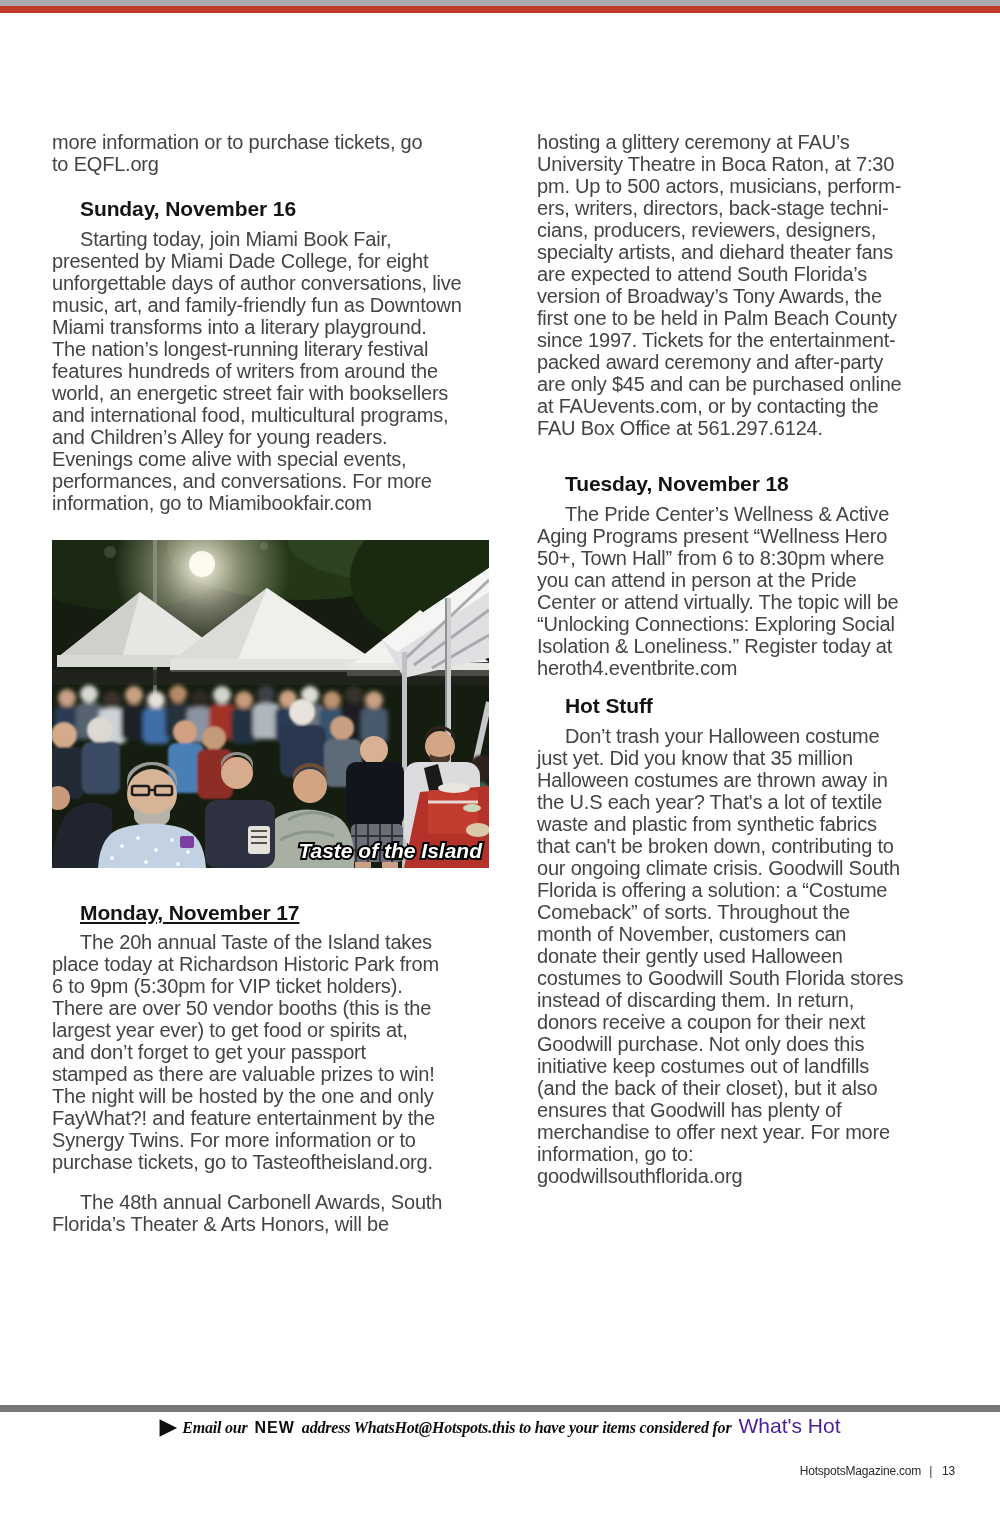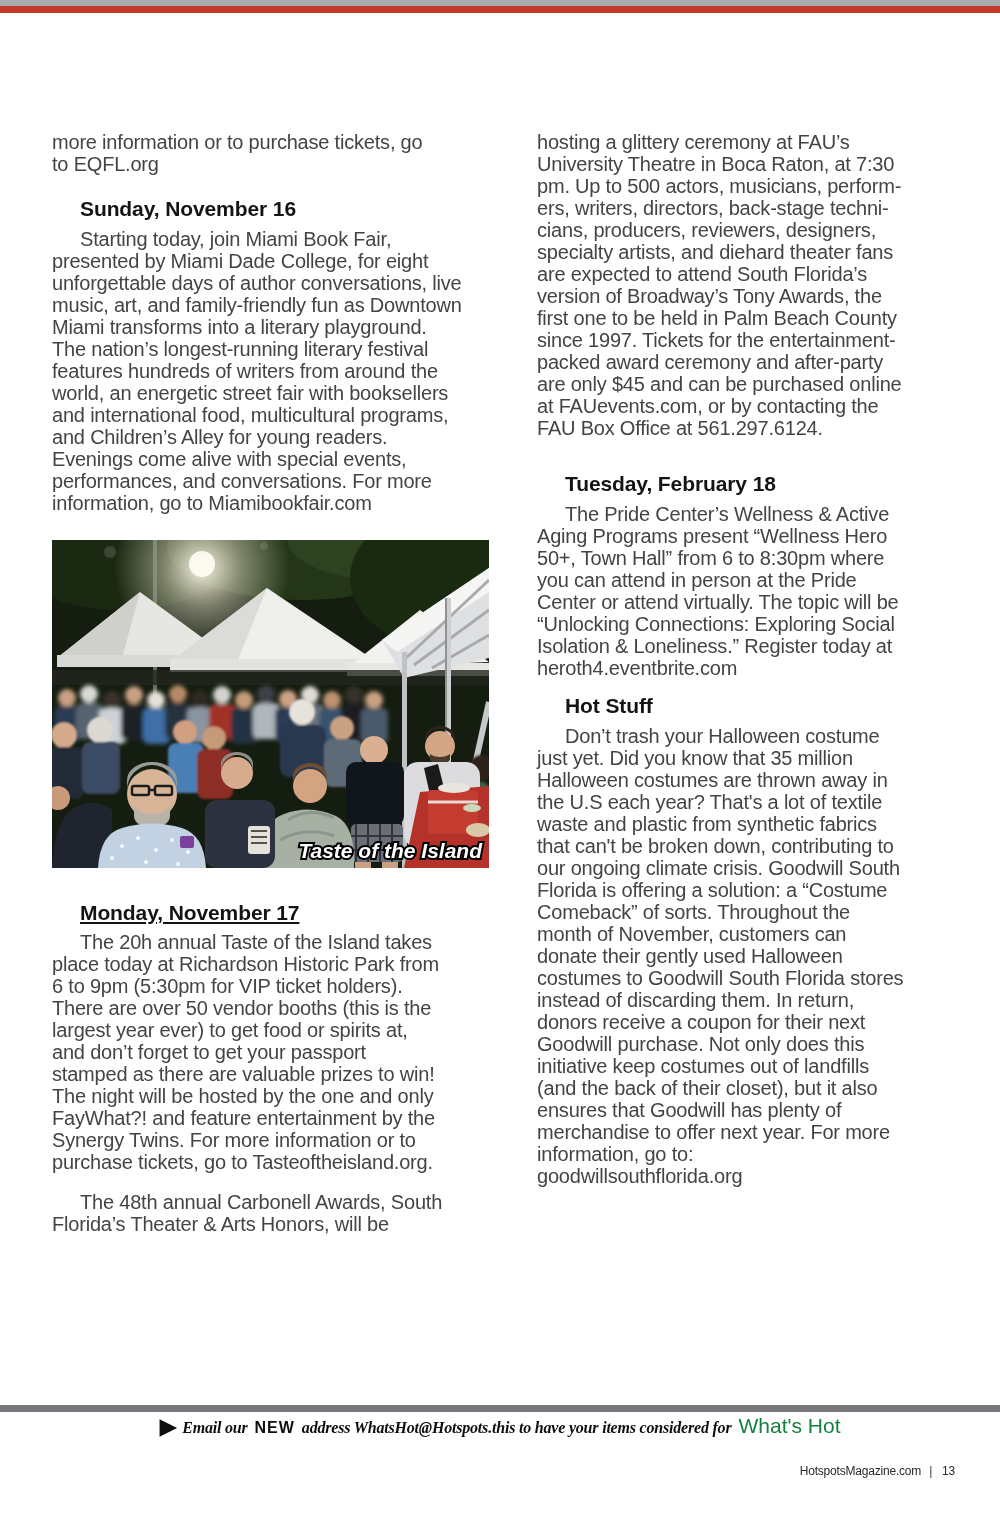--- a/index.html
+++ b/index.html
@@ -42,21 +42,21 @@
   .email-italic {
     font-family:"Liberation Serif", serif; font-style:italic; font-weight:700;
     font-size:16px; letter-spacing:-0.2px;
   }
   .email-new {
     font-family:"Liberation Sans", sans-serif; font-style:normal; font-weight:900;
     font-size:16px; letter-spacing:1px; margin:0 7px;
   }
   .email-plain {
     font-family:"Liberation Sans", sans-serif; font-style:normal; font-weight:400;
-    font-size:21px; margin-left:7px; color:#15803d;
+    font-size:21px; margin-left:7px; color:#4c1d95;
   }
   .pagefoot {
     position:absolute; top:1464px; right:45px; font-size:12px; color:#29292c;
     letter-spacing:-0.2px;
   }
   .pagefoot .sep { margin:0 10px 0 8px; color:#3a3a3d; }
 </style>
 </head>
 <body>
 
@@ -266,21 +266,21 @@
 specialty artists, and diehard theater fans
 are expected to attend South Florida’s
 version of Broadway’s Tony Awards, the
 first one to be held in Palm Beach County
 since 1997. Tickets for the entertainment-
 packed award ceremony and after-party
 are only $45 and can be purchased online
 at FAUevents.com, or by contacting the
 FAU Box Office at 561.297.6124.</div>
 
-    <div class="heading r-h1">Tuesday, February 18</div>
+    <div class="heading r-h1">Tuesday, November 18</div>
 
     <div class="para indent r-p1">The Pride Center’s Wellness &amp; Active
 Aging Programs present “Wellness Hero
 50+, Town Hall” from 6 to 8:30pm where
 you can attend in person at the Pride
 Center or attend virtually. The topic will be
 “Unlocking Connections: Exploring Social
 Isolation &amp; Loneliness.” Register today at
 heroth4.eventbrite.com</div>
 

